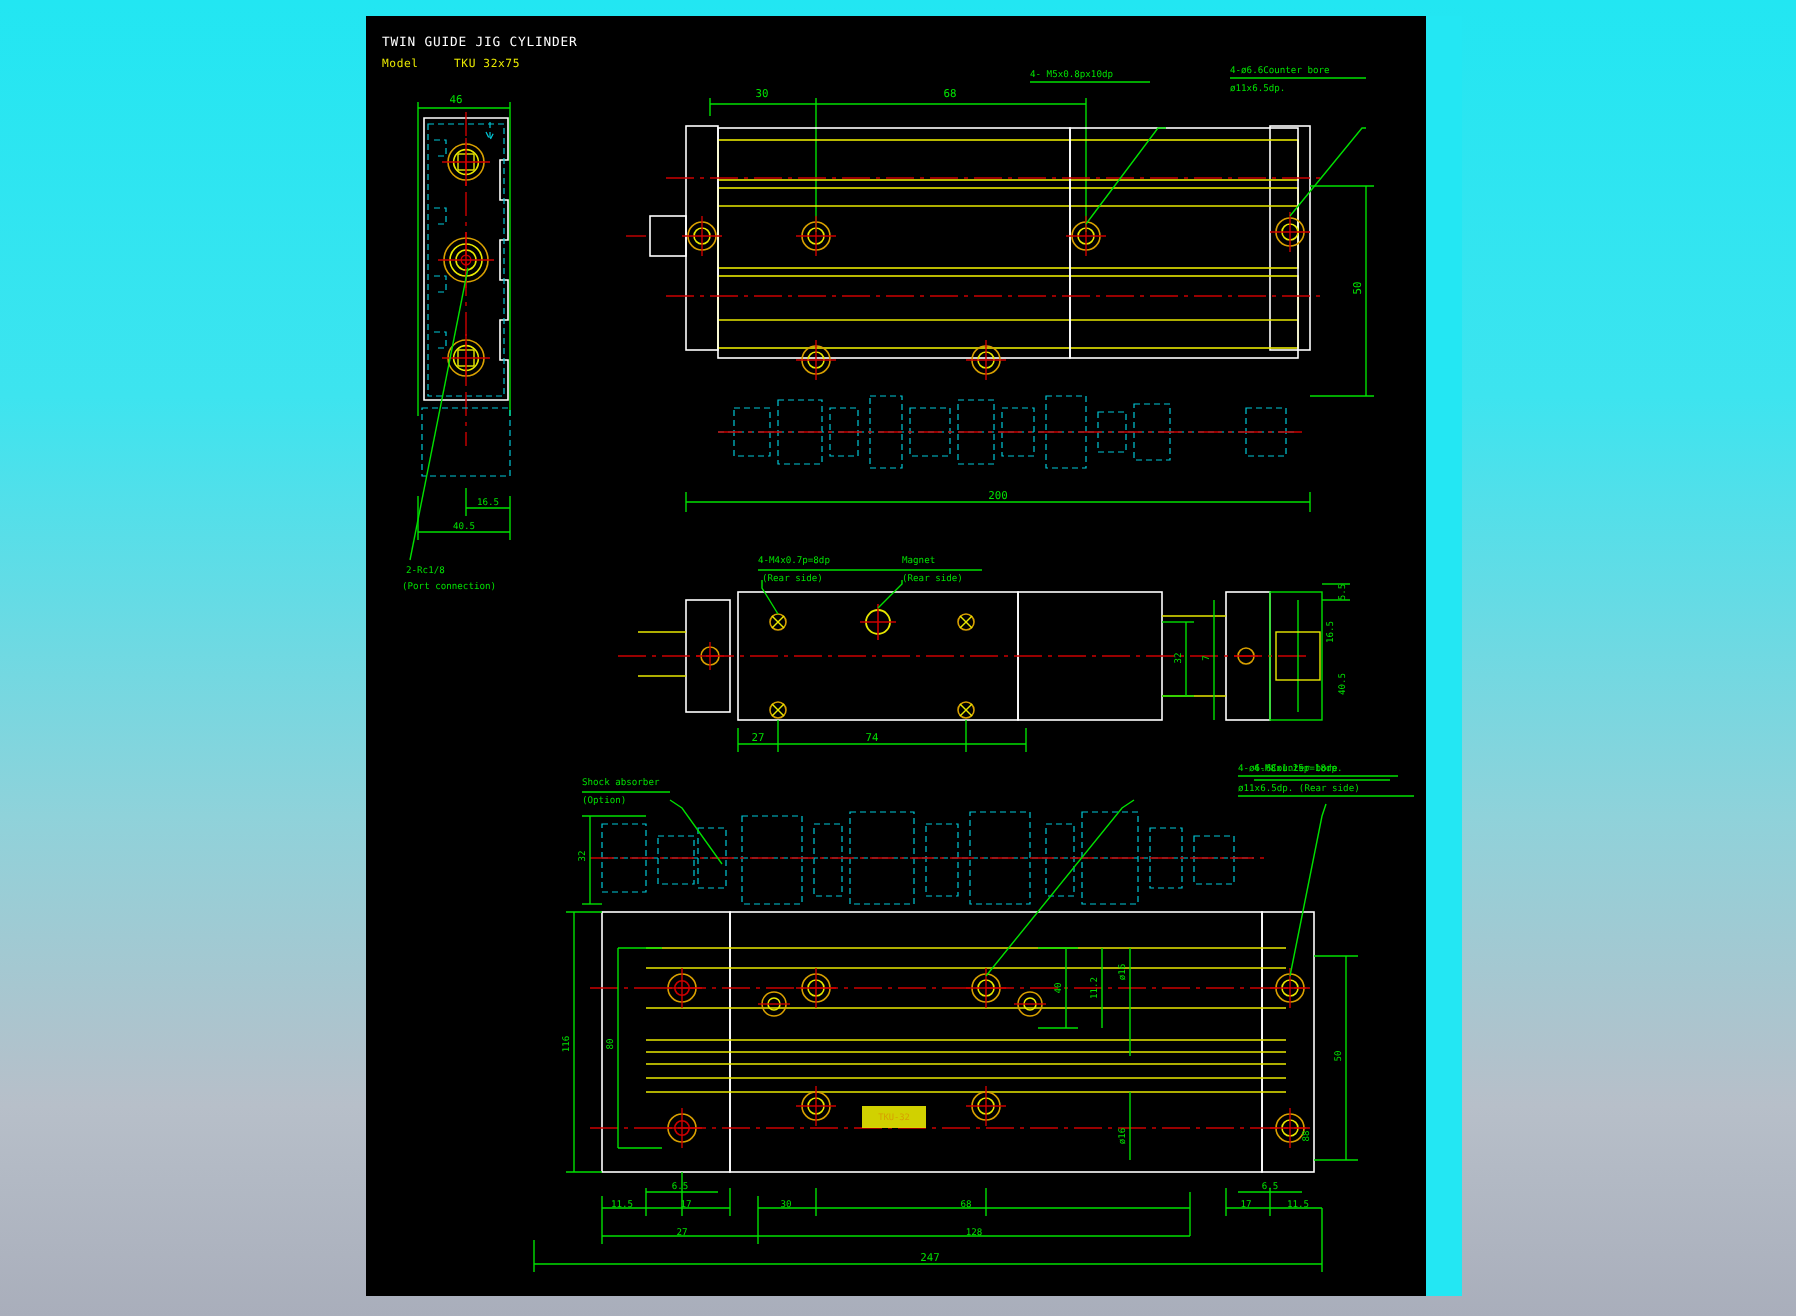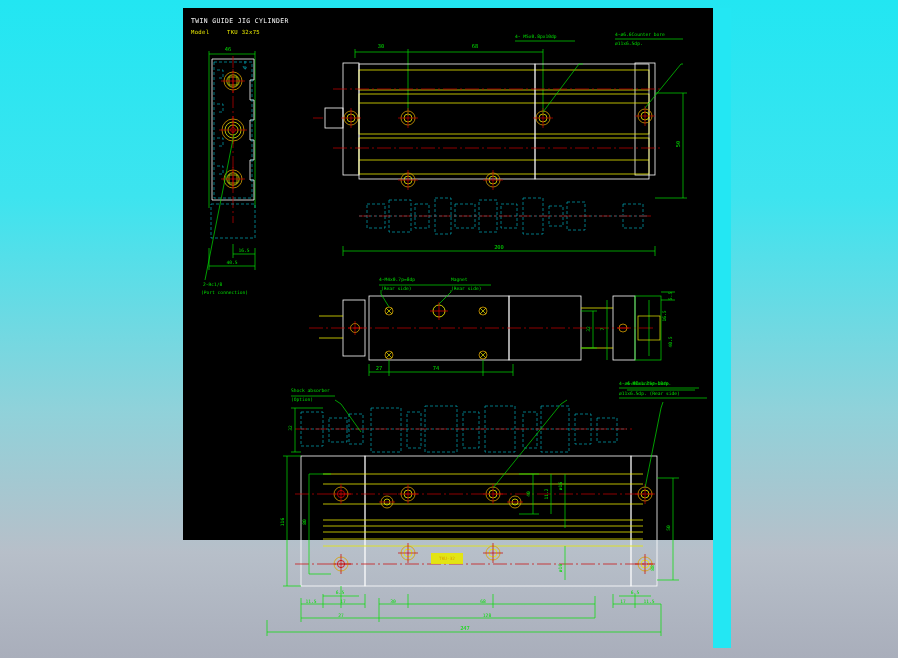--- a/index.html
+++ b/index.html
@@ -4,21 +4,21 @@
 <style>
   html,body{margin:0;padding:0;}
   body{
     width:898px;height:658px;overflow:hidden;
     font-family:"DejaVu Sans Mono","Liberation Mono",monospace;
     background:linear-gradient(180deg,#22e6f2 0%,#3de4ef 30%,#8fd2da 62%,#b7bfc9 84%,#a9aebb 100%);
   }
   #root{position:relative;width:898px;height:658px;}
   
   .canvas{
-    position:absolute;left:183px;top:8px;width:530px;height:532px;
+    position:absolute;left:183px;top:8px;width:530px;height:640px;
     background:#000;
   }
   .cyanbar{position:absolute;left:713px;top:8px;width:18px;height:640px;background:#23e7f3;}
   svg{position:absolute;left:0;top:0;overflow:visible;}
   text{font-family:"DejaVu Sans Mono","Liberation Mono",monospace;dominant-baseline:middle;}
   .t-grn{fill:#00e000;font-size:5.4px;}
   .t-grn-s{fill:#00e000;font-size:4.6px;}
   .t-wht{fill:#ffffff;font-size:6.4px;letter-spacing:.4px;}
   .t-ylw-t{fill:#e8e800;font-size:5.6px;letter-spacing:.3px;}
   .t-amb{fill:#d8a000;font-size:4.4px;}

